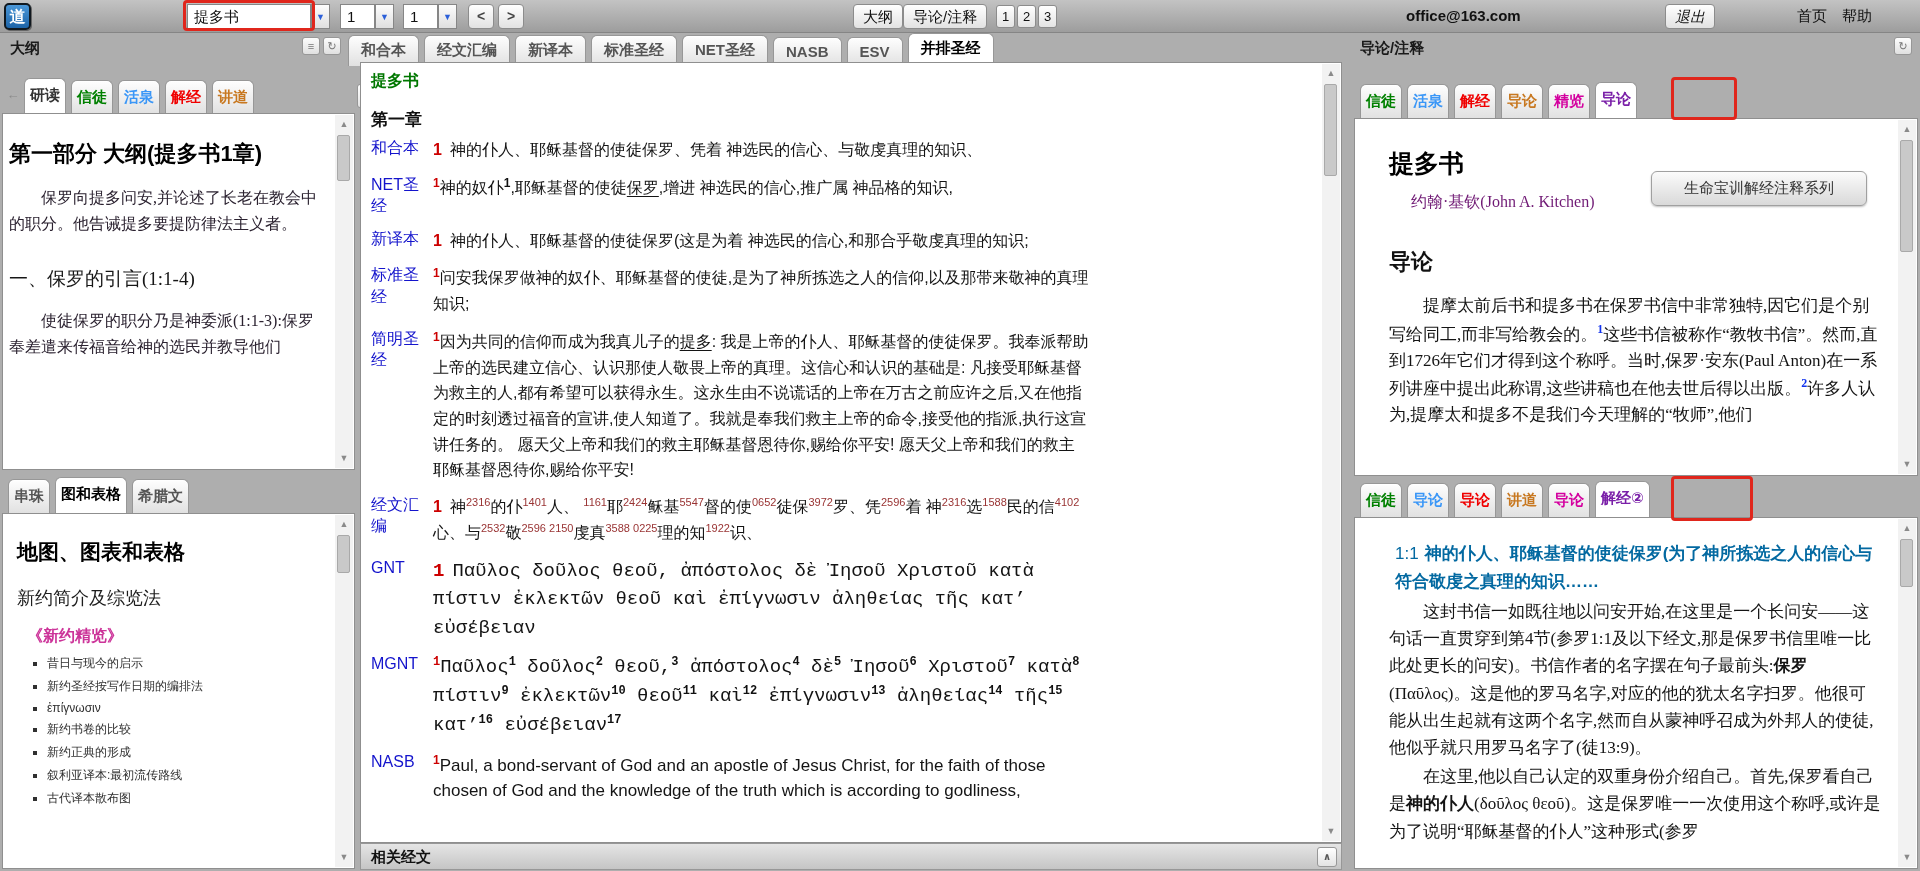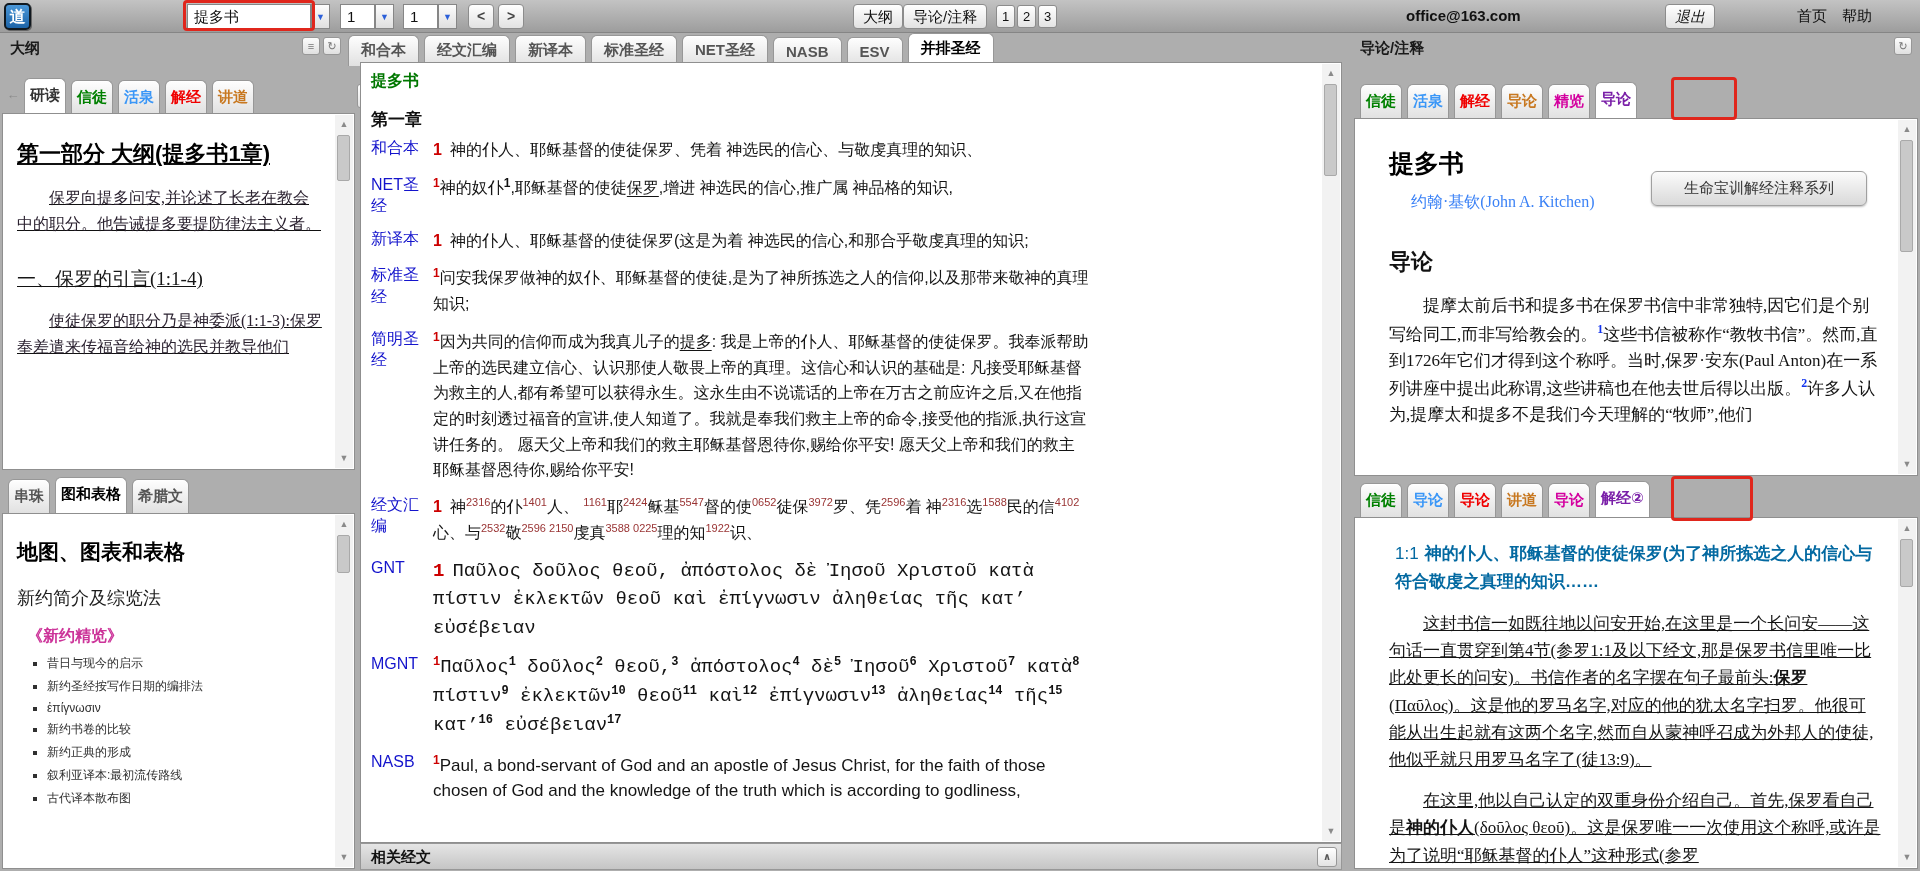--- a/index.html
+++ b/index.html
@@ -86,21 +86,21 @@
 
   
   .sb { position:absolute; top:1px; right:1px; bottom:1px; width:18px; background:#f2f2f2; }
   .sb .up,.sb .dn { position:absolute; left:0; width:18px; height:15px; color:#8a8a8a;
     font-size:9px; line-height:15px; text-align:center; cursor:pointer; }
   .sb .up { top:2px; } .sb .dn { bottom:2px; }
   .sb .th { position:absolute; left:2px; width:13px; top:20px; background:#c9c9c9;
     border:1px solid #a9a9a9; border-radius:2px; cursor:pointer; }
 
   
-  #lt-box .inner { padding:12px 32px 0 14px;text-decoration:underline; }
+  #lt-box .inner { padding:12px 32px 0 6px; }
   #lt-h1 { font-size:22px; font-weight:bold; line-height:1.3; margin-top:14px; color:#000; }
   .lt-p { font-family:"Liberation Serif","DejaVu Serif",serif; font-size:16px; color:#2b2230;
     line-height:1.62; text-indent:2em; margin-top:16px; }
   #lt-sec { font-family:"Liberation Serif","DejaVu Serif",serif; font-size:19px; color:#161616;
     margin-top:30px; }
 
   
   #lb-box .inner { padding:14px 30px 0 14px; }
   #lb-h1 { font-size:21px; font-weight:bold; margin-top:10px; color:#000; }
   #lb-h2 { font-family:"Liberation Serif","DejaVu Serif",serif; font-size:18px; margin-top:20px; color:#1c1c1c; }
@@ -135,32 +135,32 @@
   #m-collapse { position:absolute; right:4px; top:3px; width:20px; height:20px;
     background:linear-gradient(#fff,#e3e3e3); border:1px solid #979797; border-radius:3px;
     font-size:10px; line-height:18px; text-align:center; color:#555; cursor:pointer; }
 
   
   #rt-box .inner { padding:0 0 0 34px; position:relative; height:100%; }
   #rt-series { position:absolute; right:50px; top:24px; padding:7px 32px;
     background:linear-gradient(#fbfbfb,#d9d9d9); border:1px solid #a0a0a0; border-radius:6px;
     font-size:15px; color:#333; cursor:pointer; box-shadow:0 1px 2px rgba(0,0,0,.25); }
   #rt-title { font-size:25px; font-weight:bold; margin-top:28px; color:#000; }
-  #rt-author { font-family:"Liberation Serif","DejaVu Serif",serif; font-size:16px; color:#3b82f6;
+  #rt-author { font-family:"Liberation Serif","DejaVu Serif",serif; font-size:16px; color:#701a75;
     margin:12px 0 0 22px; }
   #rt-sec { font-size:22px; font-weight:bold; margin-top:34px; }
   #rt-para { font-family:"Liberation Serif","DejaVu Serif",serif; font-size:17px; line-height:1.56;
     color:#141414; text-indent:2em; margin:16px 38px 3px 0; }
 
   
   #rb-box .inner { padding:0 36px 0 34px; }
   #rb-head { font-size:17px; font-weight:bold; line-height:1.65; margin:22px 0 0 6px; color:#0369a1; }
   #rb-head .vref { font-weight:normal; margin-right:6px; }
   .rb-p { font-family:"Liberation Serif","DejaVu Serif",serif; font-size:17px; line-height:1.6;
-    color:#141414; text-indent:2em; margin-top:14px;text-decoration:underline; }
+    color:#141414; text-indent:2em; margin-top:2px; }
 
   
   .ann { position:absolute; border:3px solid #e0261c; border-radius:4px; z-index:60; pointer-events:none; }
   #ann-book { left:183px; top:0px;  width:132px; height:31px; }
   #ann-rt   { left:1671px; top:77px; width:66px; height:43px; }
   #ann-rb   { left:1671px; top:476px; width:82px; height:45px; }
 </style>
 </head>
 <body>
 

